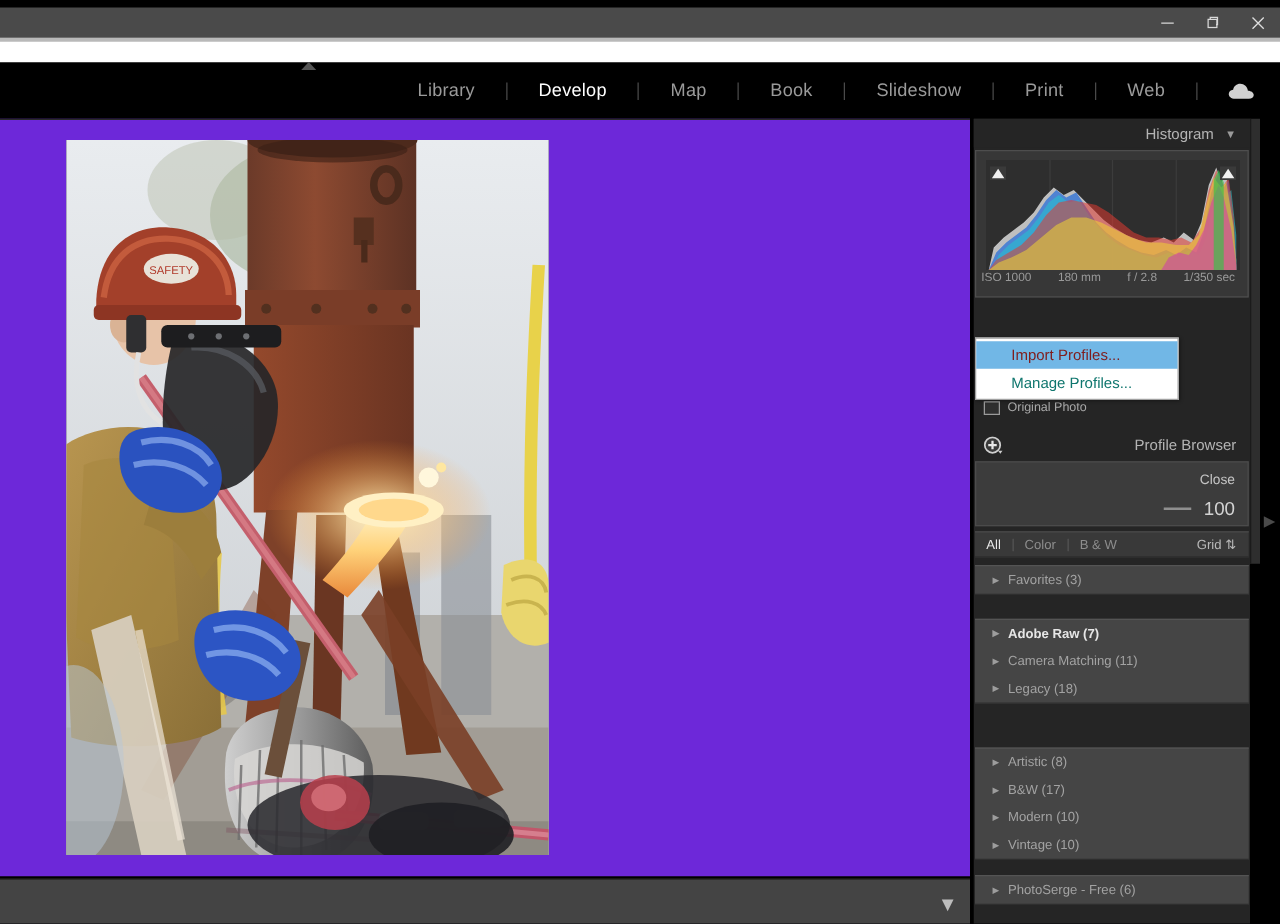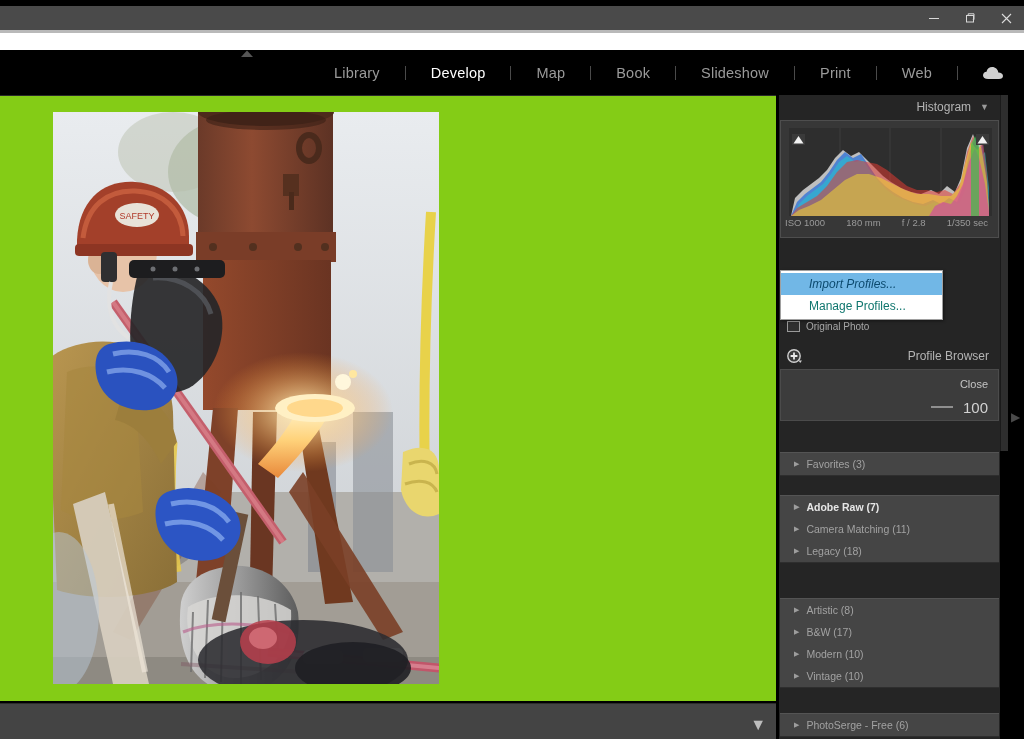--- a/index.html
+++ b/index.html
@@ -93,21 +93,21 @@
     color: #d0d0d0;
     display: flex;
     align-items: center;
   }
 
   
   .canvas {
     position: absolute;
     left: 0; top: 95px;
     width: 776px; height: 606px;
-    background: #84cc16;
+    background: #6d28d9;
     border-top: 1px solid #2a2a2a;
     box-sizing: border-box;
   }
   .photo {
     position: absolute;
     left: 53px; top: 16px;
     width: 386px; height: 572px;
     overflow: hidden;
     background: #8a8f95;
   }
@@ -334,22 +334,21 @@
     height: 22px;
     display: flex;
     align-items: center;
     padding-left: 28px;
     font-size: 12px;
     color: #0f766e;
     white-space: nowrap;
   }
   .ctx-item.highlight {
     background: #71b7e6;
-    color: #0c4a6e;
-    font-style: italic;
+    color: #7f1d1d;
   }
 </style>
 </head>
 <body>
 
 <div id="app">
 
   <div class="titlebar">
     <div class="win-btn">
       <svg width="12" height="12" viewBox="0 0 12 12">
@@ -625,20 +624,31 @@
     </div>
 
     <div class="profile-body">
       <div class="amount-row">
         <span class="close-btn">Close</span>
         <span class="amount-slider"></span>
         <span class="amount-val">100</span>
       </div>
     </div>
 
+    <div class="filter-row">
+      <span class="filter-item active">All</span>
+      <span class="filter-sep"></span>
+      <span class="filter-item">Color</span>
+      <span class="filter-sep"></span>
+      <span class="filter-item">B &amp; W</span>
+      <span class="view-mode">
+        <span>Grid</span>
+        <span>⇅</span>
+      </span>
+    </div>
 
     <div class="group-block" style="top:357px;">
       <div class="group-row">
         <span class="arrow">▶</span>
         <span>Favorites (3)</span>
       </div>
     </div>
 
     <div class="group-block" style="top:400px;">
       <div class="group-row bold">
@@ -667,21 +677,21 @@
       <div class="group-row">
         <span class="arrow">▶</span>
         <span>Modern (10)</span>
       </div>
       <div class="group-row">
         <span class="arrow">▶</span>
         <span>Vintage (10)</span>
       </div>
     </div>
 
-    <div class="group-block" style="top:618px;">
+    <div class="group-block" style="top:605px;">
       <div class="group-row">
         <span class="arrow">▶</span>
         <span>PhotoSerge - Free (6)</span>
       </div>
     </div>
 
   </div>
 
   <div class="right-edge"></div>
   <div class="scroll-strip"></div>

